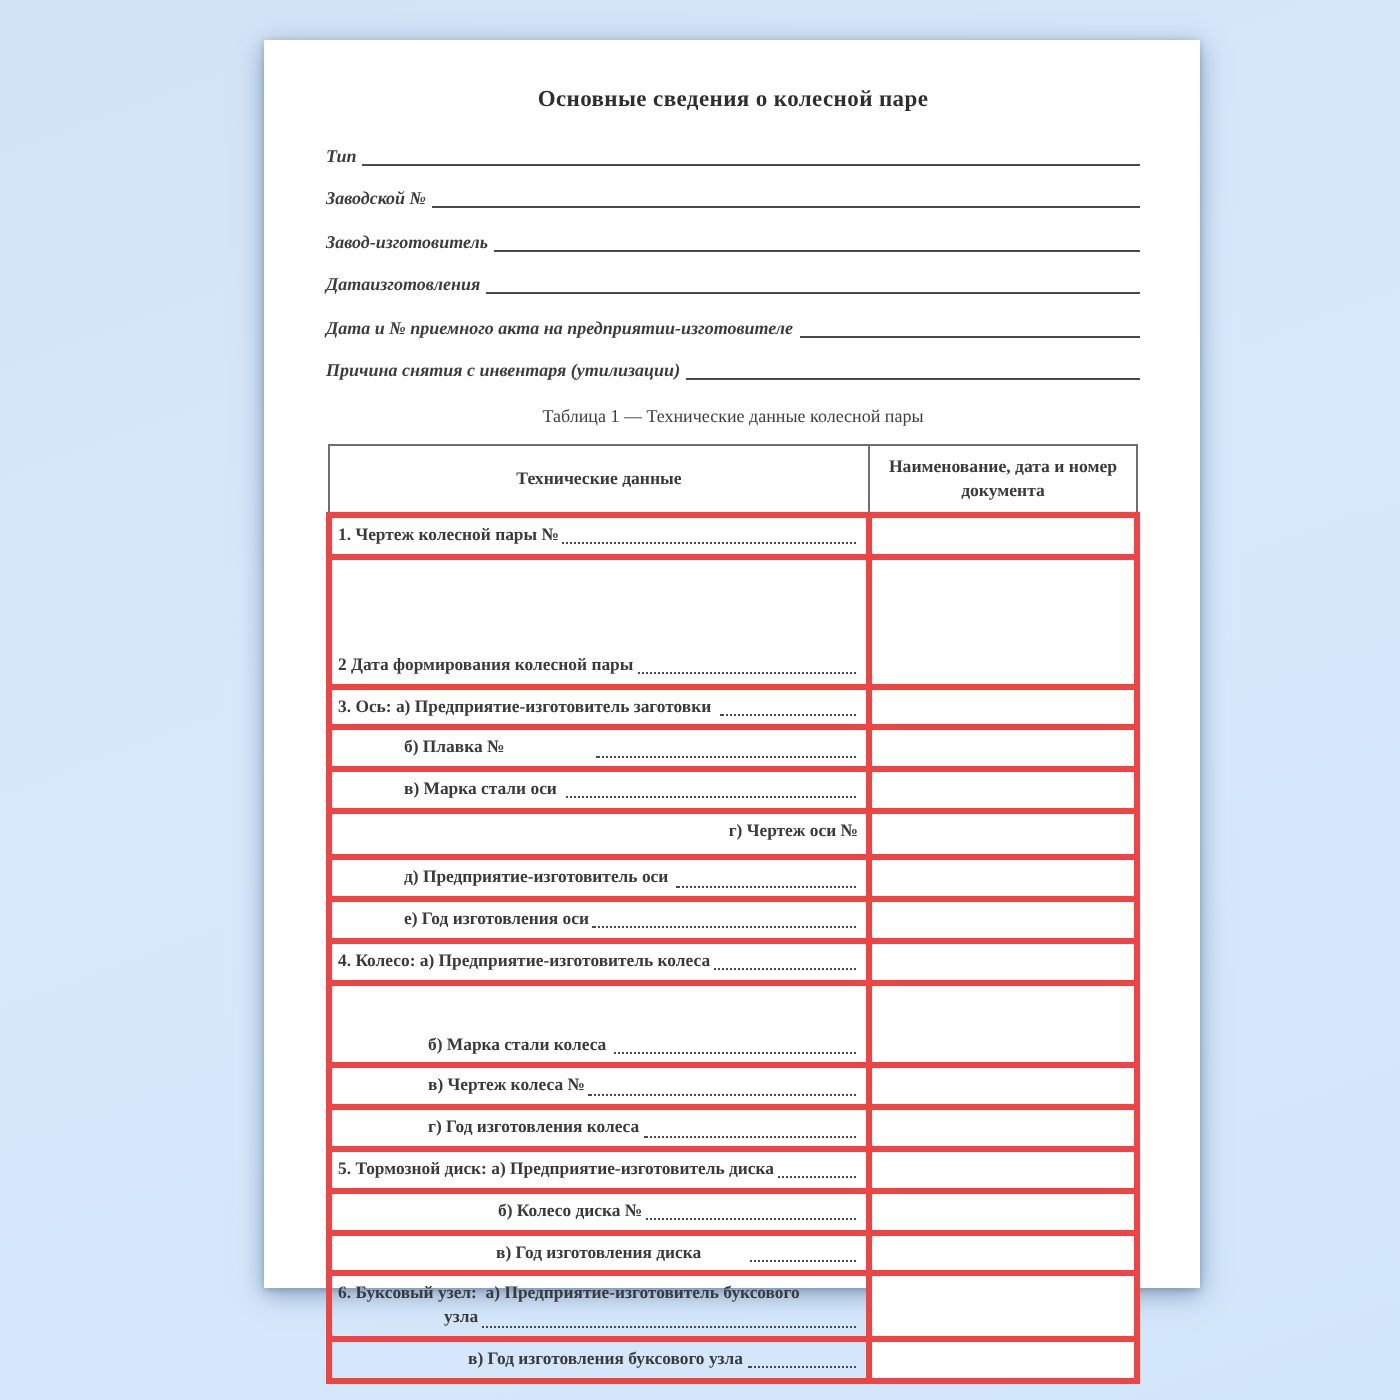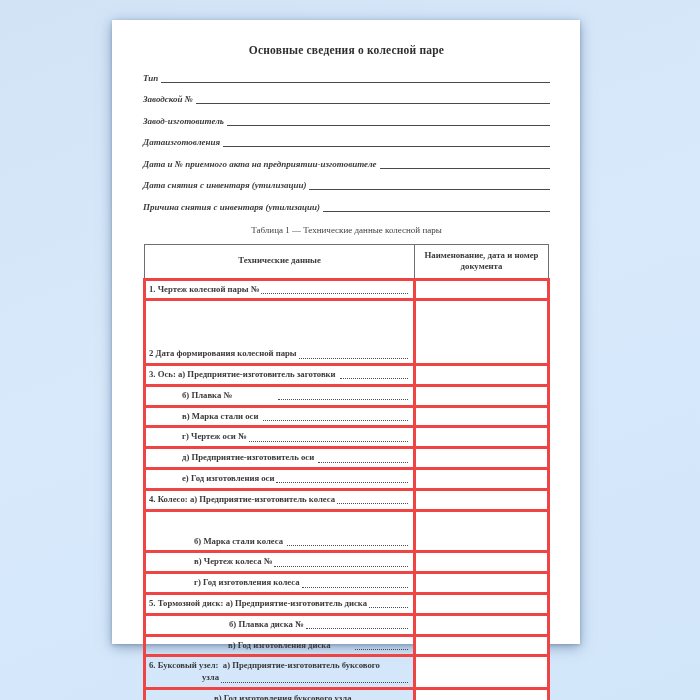--- a/index.html
+++ b/index.html
@@ -2,21 +2,21 @@
 <html><head>
 <meta charset="utf-8">
 <style>
   html,body{margin:0;padding:0;}
   body{
     width:700px;height:700px;overflow:hidden;position:relative;
     background:linear-gradient(160deg,#d2e3f6 0%,#d8e9fb 45%,#d2e6fa 100%);
     font-family:"Liberation Serif","DejaVu Serif",serif;
   }
   .paper{
-    position:absolute;left:112px;top:20px;width:468px;height:624px;
+    position:absolute;left:132px;top:20px;width:468px;height:624px;
     background:#ffffff;box-sizing:border-box;
     padding:24px 30px 0 31px;color:#3e3e3e;
     box-shadow:0 3px 12px rgba(70,100,140,.55),0 1px 3px rgba(70,100,140,.35);
   }
   .doc-title{
     font-size:11.5px;font-weight:700;text-align:center;
     margin:0 0 6px 0;color:#2e2e2e;letter-spacing:.2px;
   }
   .fields{margin-top:2px;}
   .field{display:flex;align-items:flex-end;height:21.5px;font-size:9px;font-weight:700;color:#3c3c3c;font-style:italic;}
@@ -60,24 +60,20 @@
       <div class="field">
         <span class="flabel">Завод-изготовитель</span>
         <span class="fline"></span>
       </div>
       <div class="field">
         <span class="flabel">Датаизготовления</span>
         <span class="fline"></span>
       </div>
       <div class="field">
         <span class="flabel">Дата и № приемного акта на предприятии-изготовителе</span>
-        <span class="fline"></span>
-      </div>
-      <div class="field">
-        <span class="flabel">Дата снятия с инвентаря (утилизации)</span>
         <span class="fline"></span>
       </div>
       <div class="field">
         <span class="flabel">Причина снятия с инвентаря (утилизации)</span>
         <span class="fline"></span>
       </div>
     </div>
 
   <div class="caption">Таблица 1 — Технические данные колесной пары</div>
 
@@ -133,21 +129,21 @@
           <td>
             <div class="line" style="padding-left: 33px;">
               <span class="t">в) Марка стали оси </span>
               <span class="leader"></span>
             </div>
           </td>
           <td class="cell-doc"></td>
         </tr>
         <tr>
           <td>
-            <div class="line" style="padding-left: 33px;">
+            <div class="line" style="padding-left: 33px; flex-direction: column;">
               <span class="t">г) Чертеж оси №</span>
               <span class="leader"></span>
             </div>
           </td>
           <td class="cell-doc"></td>
         </tr>
         <tr>
           <td>
             <div class="line" style="padding-left: 33px;">
               <span class="t">д) Предприятие-изготовитель оси </span>
@@ -206,21 +202,21 @@
             <div class="line" style="padding-left: 0px;">
               <span class="t">5. Тормозной диск: а) Предприятие-изготовитель диска</span>
               <span class="leader"></span>
             </div>
           </td>
           <td class="cell-doc"></td>
         </tr>
         <tr>
           <td>
             <div class="line" style="padding-left: 80px;">
-              <span class="t">б) Плавка диска №</span>
+              <span class="t">б) Колесо диска №</span>
               <span class="leader"></span>
             </div>
           </td>
           <td class="cell-doc"></td>
         </tr>
         <tr>
           <td>
             <div class="line" style="padding-left: 79px; gap: 22px;">
               <span class="t">в) Год изготовления диска</span>
               <span class="leader"></span>

